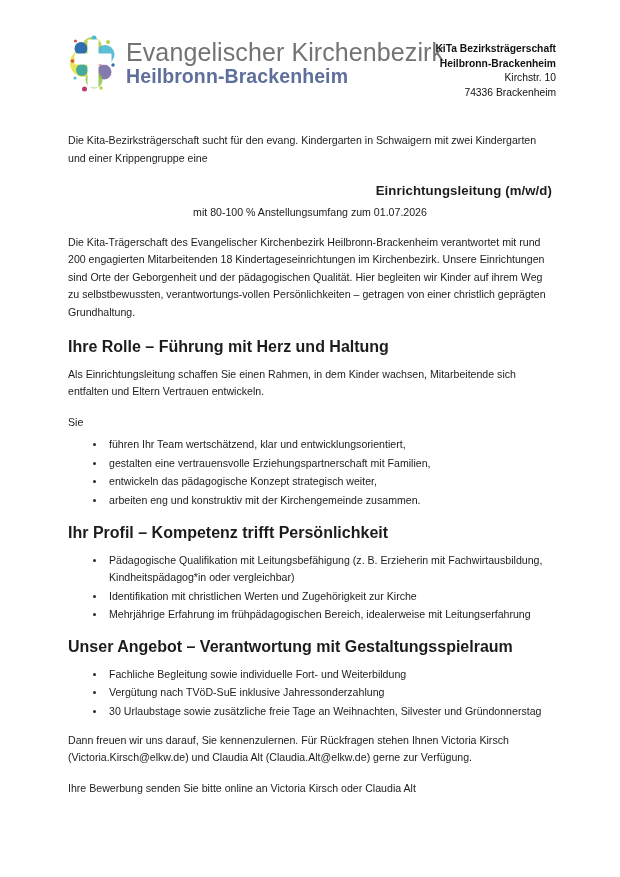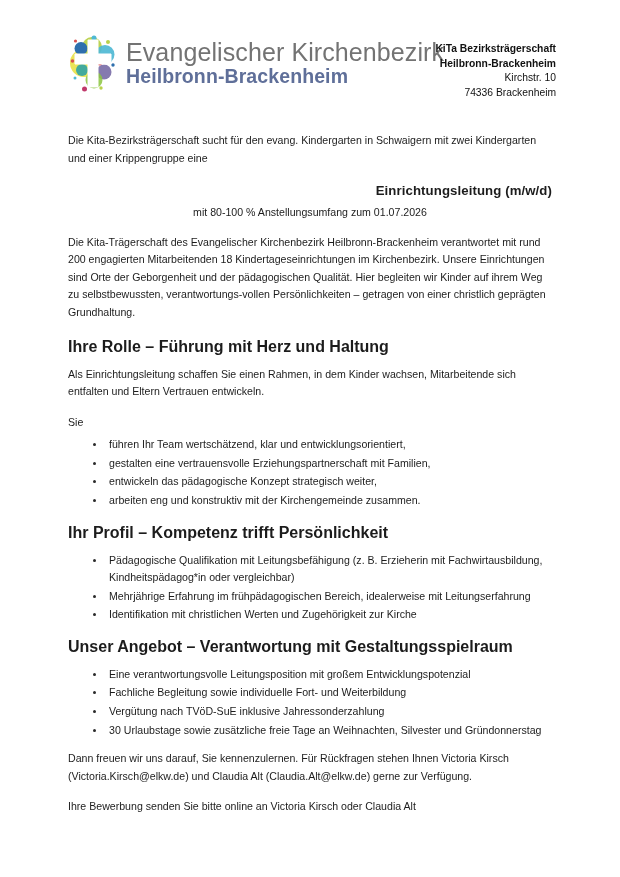--- a/index.html
+++ b/index.html
@@ -210,27 +210,26 @@
     <ul class="blist">
       <li>führen Ihr Team wertschätzend, klar und entwicklungsorientiert,</li>
       <li>gestalten eine vertrauensvolle Erziehungspartnerschaft mit Familien,</li>
       <li>entwickeln das pädagogische Konzept strategisch weiter,</li>
       <li>arbeiten eng und konstruktiv mit der Kirchengemeinde zusammen.</li>
     </ul>
 
     <h2 class="sec">Ihr Profil – Kompetenz trifft Persönlichkeit</h2>
     <ul class="blist">
       <li>Pädagogische Qualifikation mit Leitungsbefähigung (z. B. Erzieherin mit Fachwirtausbildung, Kindheitspädagog*in oder vergleichbar)</li>
+      <li>Identifikation mit christlichen Werten und Zugehörigkeit zur Kirche</li>
       <li>Mehrjährige Erfahrung im frühpädagogischen Bereich, idealerweise mit Leitungserfahrung</li>
-      <li>Identifikation mit christlichen Werten und Zugehörigkeit zur Kirche</li>
     </ul>
 
     <h2 class="sec">Unser Angebot – Verantwortung mit Gestaltungsspielraum</h2>
     <ul class="blist">
-      <li>Eine verantwortungsvolle Leitungsposition mit großem Entwicklungspotenzial</li>
       <li>Fachliche Begleitung sowie individuelle Fort- und Weiterbildung</li>
       <li>Vergütung nach TVöD-SuE inklusive Jahressonderzahlung</li>
       <li>30 Urlaubstage sowie zusätzliche freie Tage an Weihnachten, Silvester und Gründonnerstag</li>
     </ul>
 
     <p class="para">Dann freuen wir uns darauf, Sie kennenzulernen. Für Rückfragen stehen Ihnen Victoria Kirsch (Victoria.Kirsch@elkw.de) und Claudia Alt (Claudia.Alt@elkw.de) gerne zur Verfügung.</p>
 
     <p class="para">Ihre Bewerbung senden Sie bitte online an Victoria Kirsch oder Claudia Alt</p>
   </div>
 

